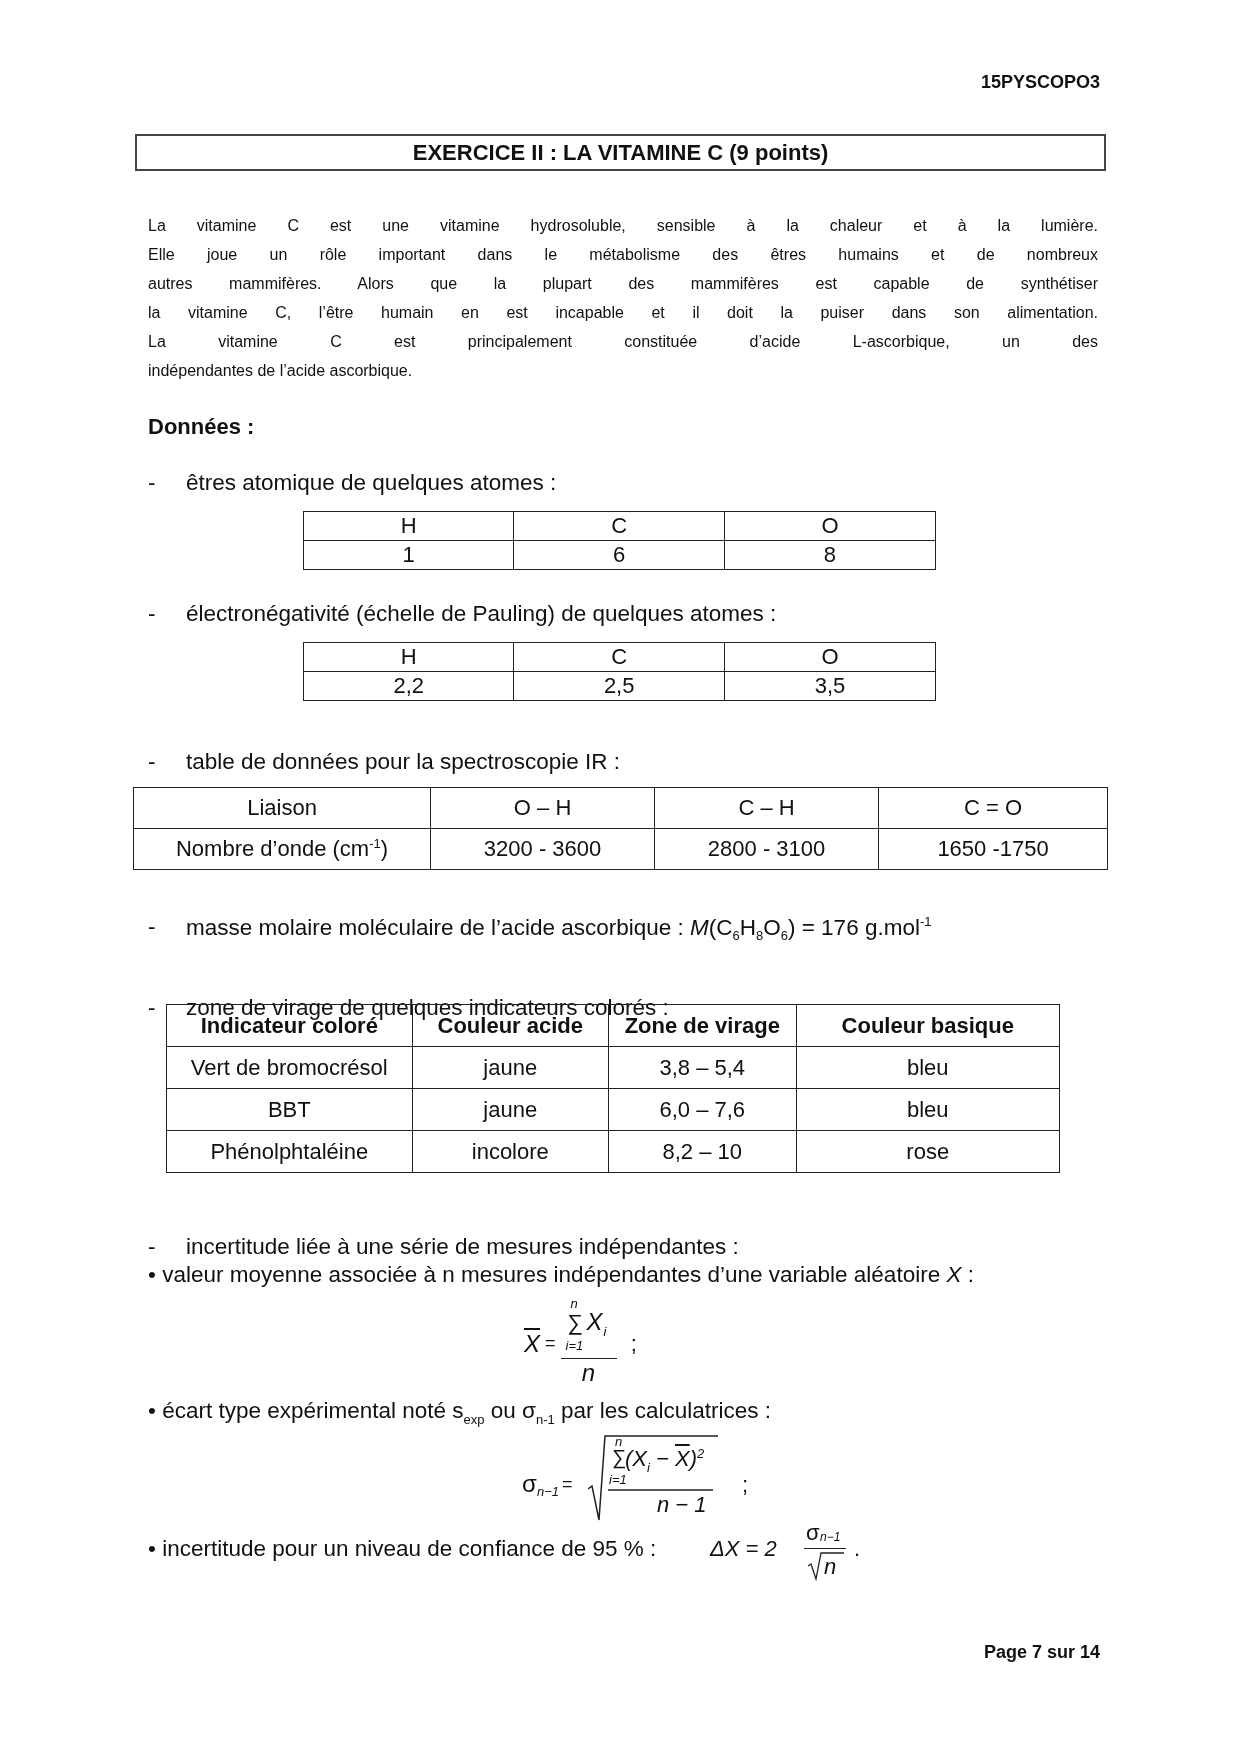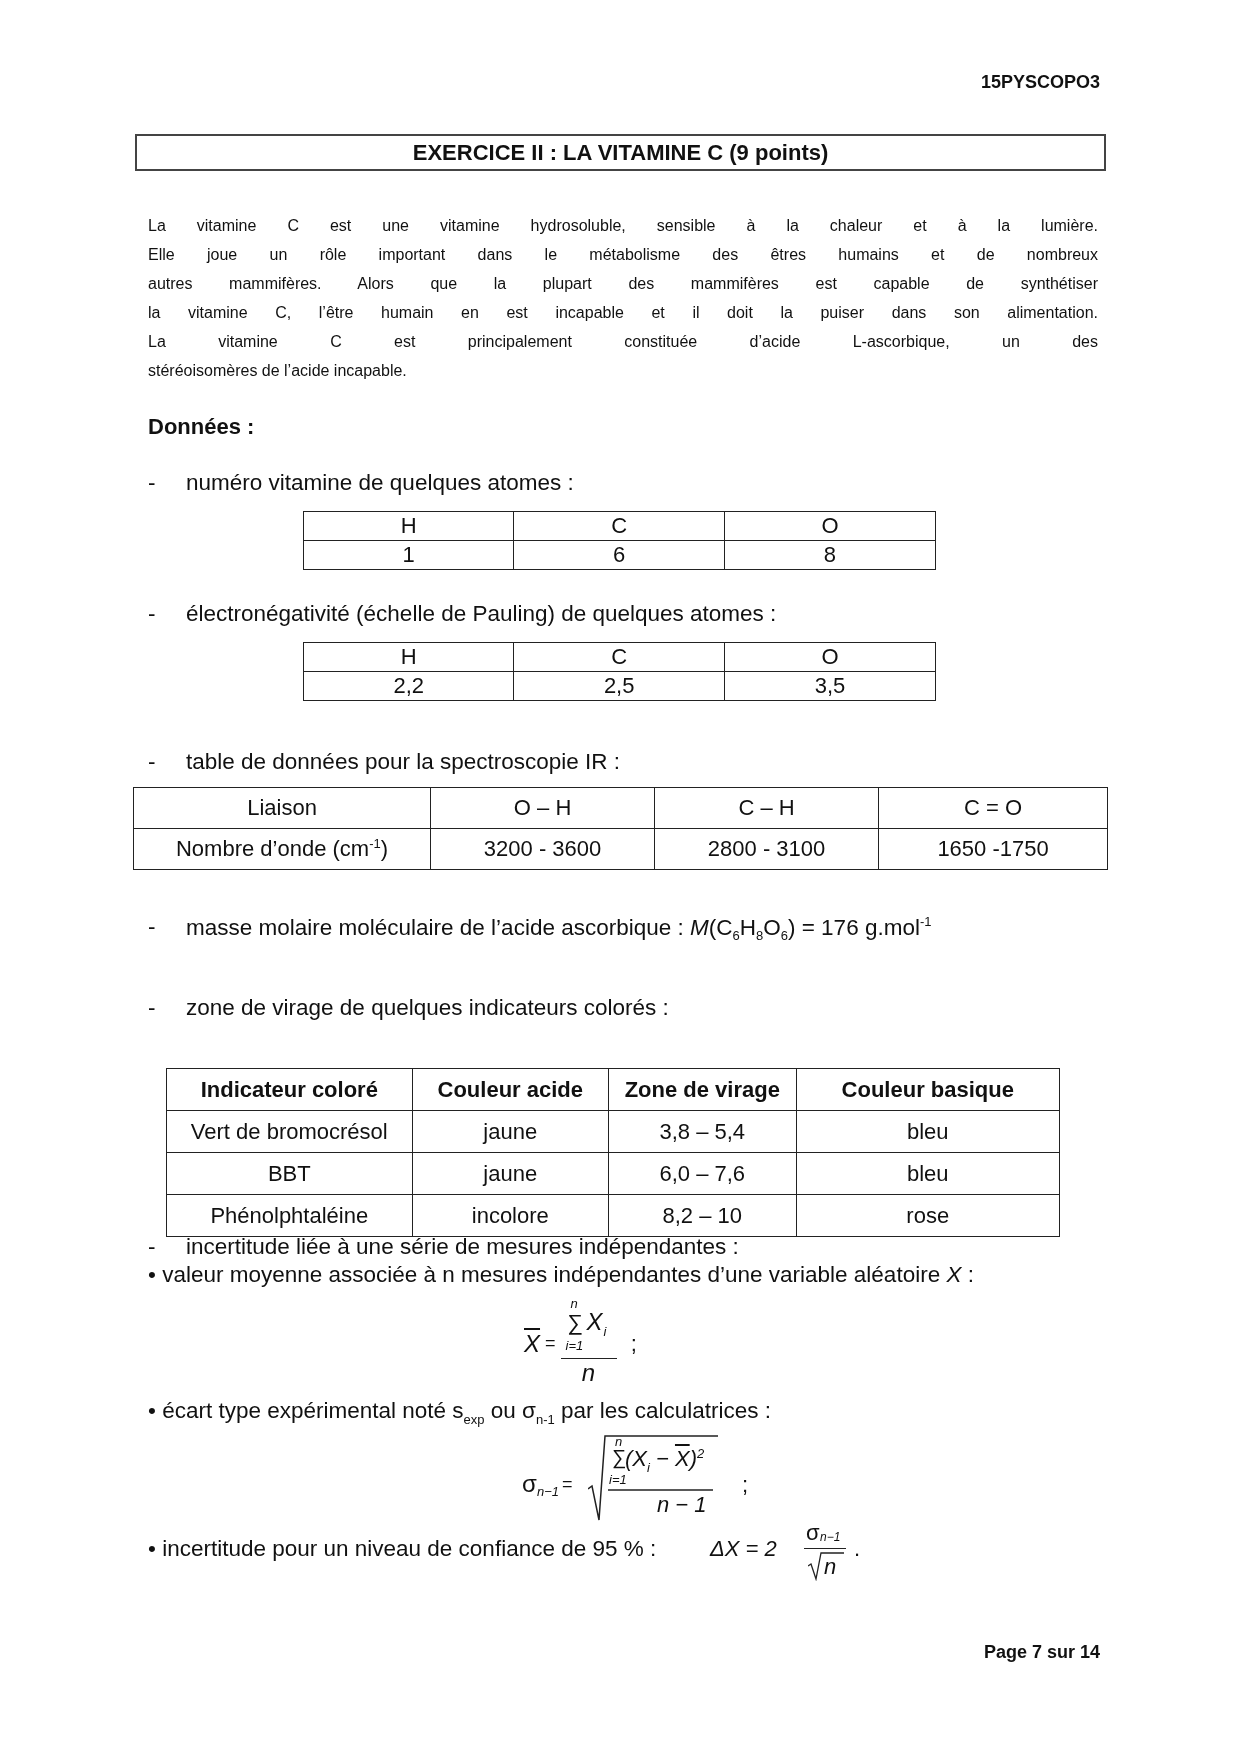--- a/index.html
+++ b/index.html
@@ -39,28 +39,28 @@
 <div class="abs code">15PYSCOPO3</div>
 
 <div class="abs title-box">EXERCICE II : LA VITAMINE C (9 points)</div>
 
 <div class="abs intro">
   <p class="jl">La vitamine C est une vitamine hydrosoluble, sensible à la chaleur et à la lumière.</p>
   <p class="jl">Elle joue un rôle important dans le métabolisme des êtres humains et de nombreux</p>
   <p class="jl">autres mammifères. Alors que la plupart des mammifères est capable de synthétiser</p>
   <p class="jl">la vitamine C, l’être humain en est incapable et il doit la puiser dans son alimentation.</p>
   <p class="jl">La vitamine C est principalement constituée d’acide L-ascorbique, un des</p>
-  <p>stéréoisomères de l’acide incapable.</p>
+  <p>indépendantes de l’acide ascorbique.</p>
 </div>
 
 <div class="abs heading">Données :</div>
 
 <div class="abs bullet" style="left:148px; top:470px;">
   <span class="dash">-</span>
-  <span class="txt">numéro vitamine de quelques atomes :</span>
+  <span class="txt">êtres atomique de quelques atomes :</span>
 </div>
 <table class="t-small" style="left:303px; top:511px; width:633px;">
   <tbody>
       <tr>
     <td style="width:33.3%">H</td>
     <td style="width:33.3%">C</td>
     <td>O</td>
   </tr>
   <tr>
     <td>1</td>
@@ -114,21 +114,21 @@
   <span class="dash">-</span>
   <span class="txt">
     <span>masse molaire moléculaire de l’acide ascorbique : </span><span class="it">M</span><span>(C</span><sub>6</sub><span>H</span><sub>8</sub><span>O</span><sub>6</sub><span>)</span><span> = 176 g.mol</span><sup>-1</sup>
   </span>
 </div>
 
 <div class="abs bullet" style="left:148px; top:995px;">
   <span class="dash">-</span>
   <span class="txt">zone de virage de quelques indicateurs colorés :</span>
 </div>
-<table class="t-ind" style="left:166px; top:1068px; width:894px;">
+<table class="t-ind" style="left:166px; top:1004px; width:894px;">
   <tbody>
       <tr>
     <th style="width:27.5%">Indicateur coloré</th>
     <th style="width:22%">Couleur acide</th>
     <th style="width:21%">Zone de virage</th>
     <th>Couleur basique</th>
   </tr>
   <tr>
     <td>Vert de bromocrésol</td>
     <td>jaune</td>

